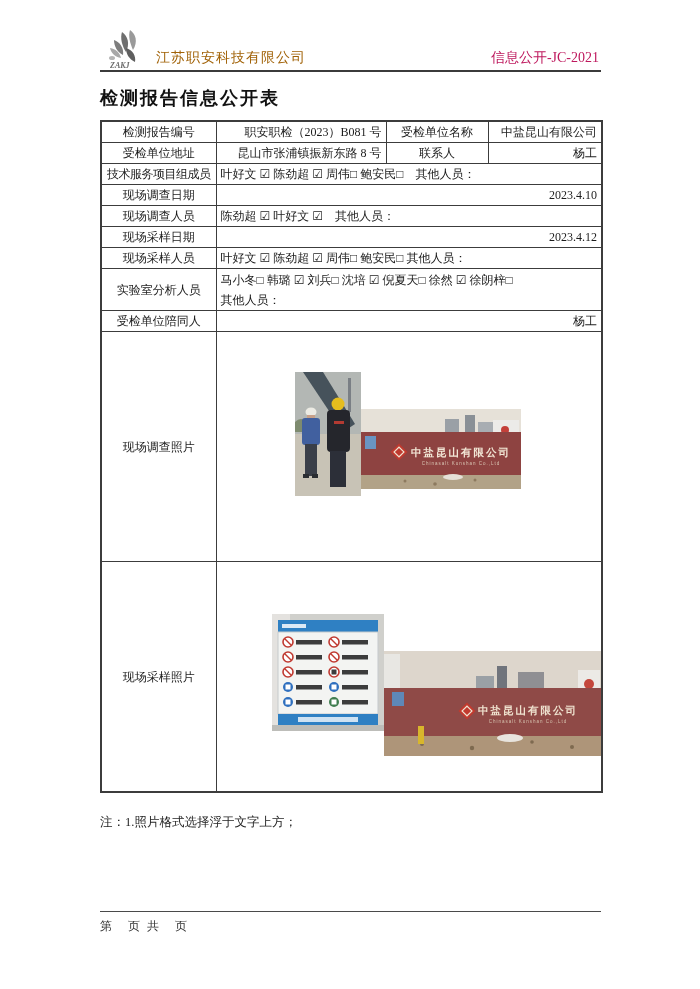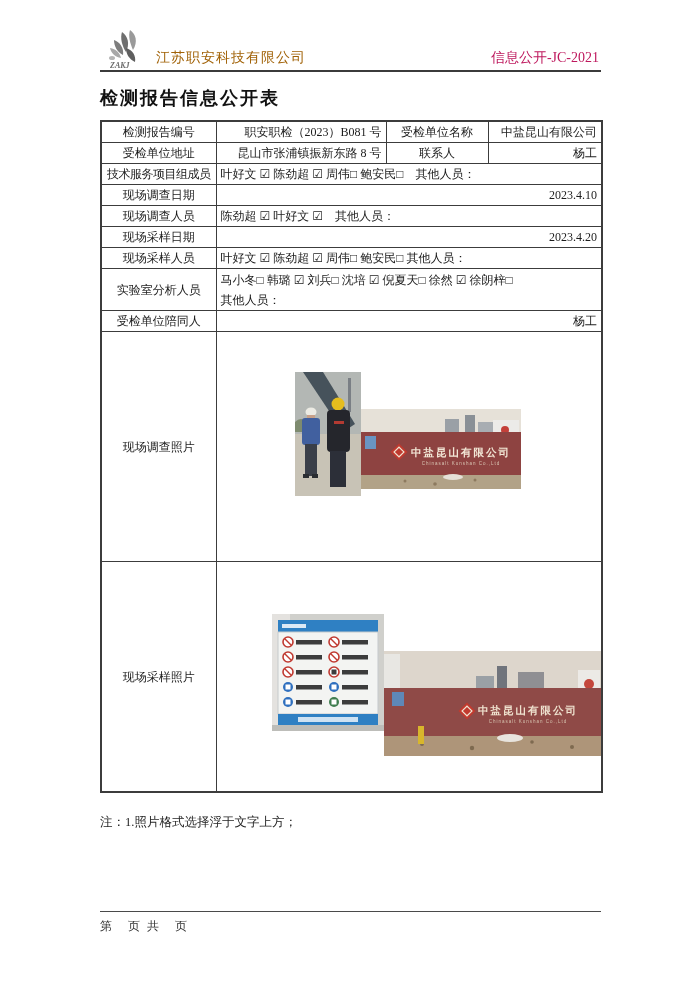--- a/index.html
+++ b/index.html
@@ -86,21 +86,21 @@
     <tr class="h21">
       <td class="lab">现场调查日期</td>
       <td class="cen" colspan="3">2023.4.10</td>
     </tr>
     <tr class="h21">
       <td class="lab">现场调查人员</td>
       <td class="lft" colspan="3">陈劲超 ☑ 叶好文 ☑　其他人员：</td>
     </tr>
     <tr class="h21">
       <td class="lab">现场采样日期</td>
-      <td class="cen" colspan="3">2023.4.20</td>
+      <td class="cen" colspan="3">2023.4.12</td>
     </tr>
     <tr class="h21">
       <td class="lab">现场采样人员</td>
       <td class="lft" colspan="3">叶好文 ☑ 陈劲超 ☑ 周伟□ 鲍安民□ 其他人员：</td>
     </tr>
     <tr class="h42">
       <td class="lab">实验室分析人员</td>
       <td class="lft" colspan="3">
         <div>马小冬□ 韩璐 ☑ 刘兵□ 沈培 ☑ 倪夏天□ 徐然 ☑ 徐朗梓□</div>
         <div>其他人员：</div>

